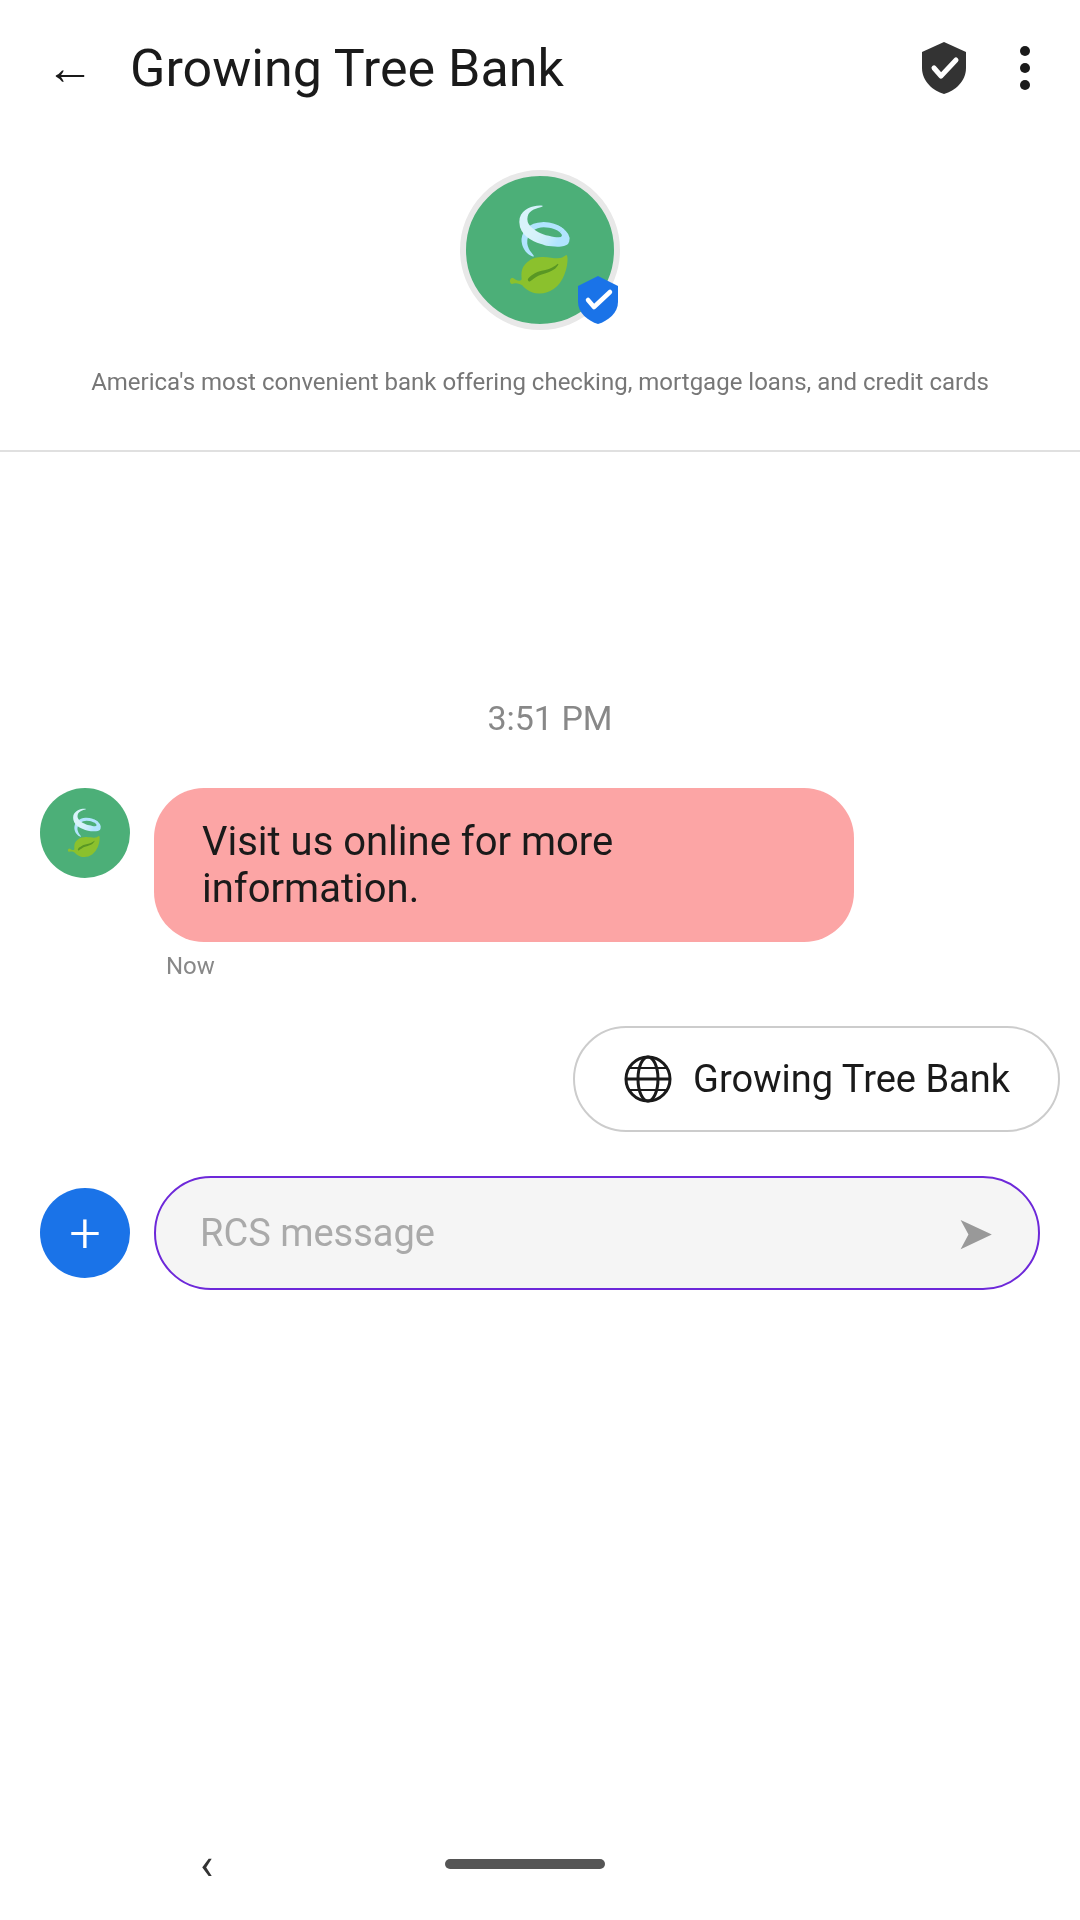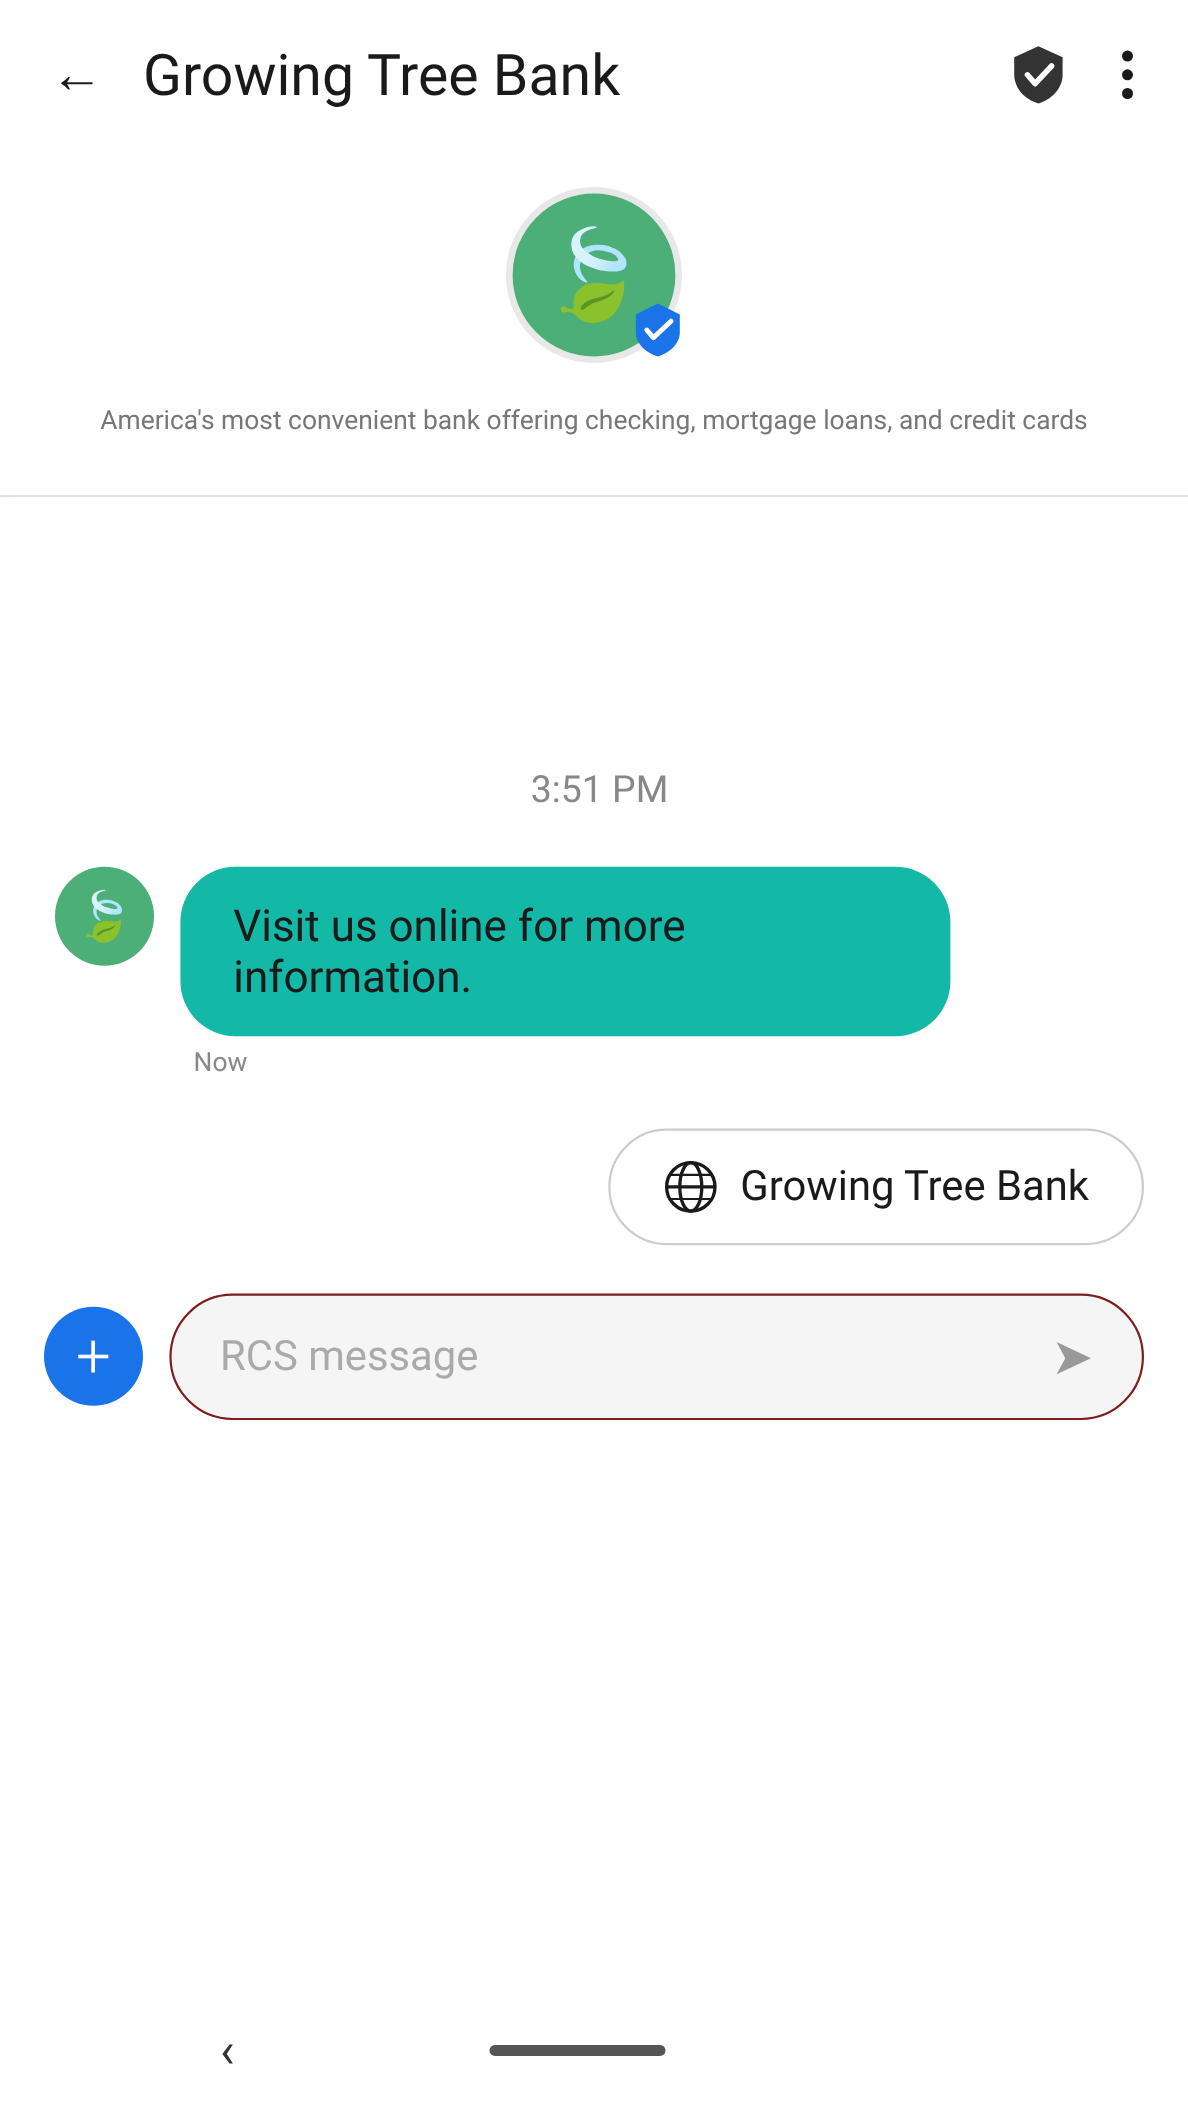--- a/index.html
+++ b/index.html
@@ -134,27 +134,26 @@
     
     .divider {
       width: 100%;
       height: 2px;
       background: #e0e0e0;
     }
 
     
     .chat-area {
       flex: 1;
-      padding: 40px 40px 0 40px;
+      padding: 40px 20px 0 40px;
       background: #ffffff;
       min-height: 700px;
       display: flex;
       flex-direction: column;
       justify-content: flex-end;
-      margin-left: 10px;
     }
 
     .timestamp {
       text-align: center;
       color: #888888;
       font-size: 34px;
       margin-bottom: 50px;
     }
 
     .message-row {
@@ -179,21 +178,21 @@
       font-size: 44px;
       color: white;
     }
 
     .message-content {
       display: flex;
       flex-direction: column;
     }
 
     .message-bubble {
-      background: #14b8a6;
+      background: #fca5a5;
       border-radius: 50px;
       padding: 30px 48px;
       font-size: 40px;
       color: #1a1a1a;
       max-width: 700px;
     }
 
     .message-time {
       font-size: 24px;
       color: #888888;
@@ -254,21 +253,21 @@
     .add-plus {
       color: white;
       font-size: 56px;
       line-height: 1;
       font-weight: 300;
     }
 
     .rcs-input {
       flex: 1;
       background: #f5f5f5;
-      border: 2px solid #7f1d1d;
+      border: 2px solid #6d28d9;
       border-radius: 60px;
       padding: 28px 44px;
       font-size: 38px;
       color: #aaaaaa;
       display: flex;
       align-items: center;
       justify-content: space-between;
     }
 
     .rcs-placeholder {

